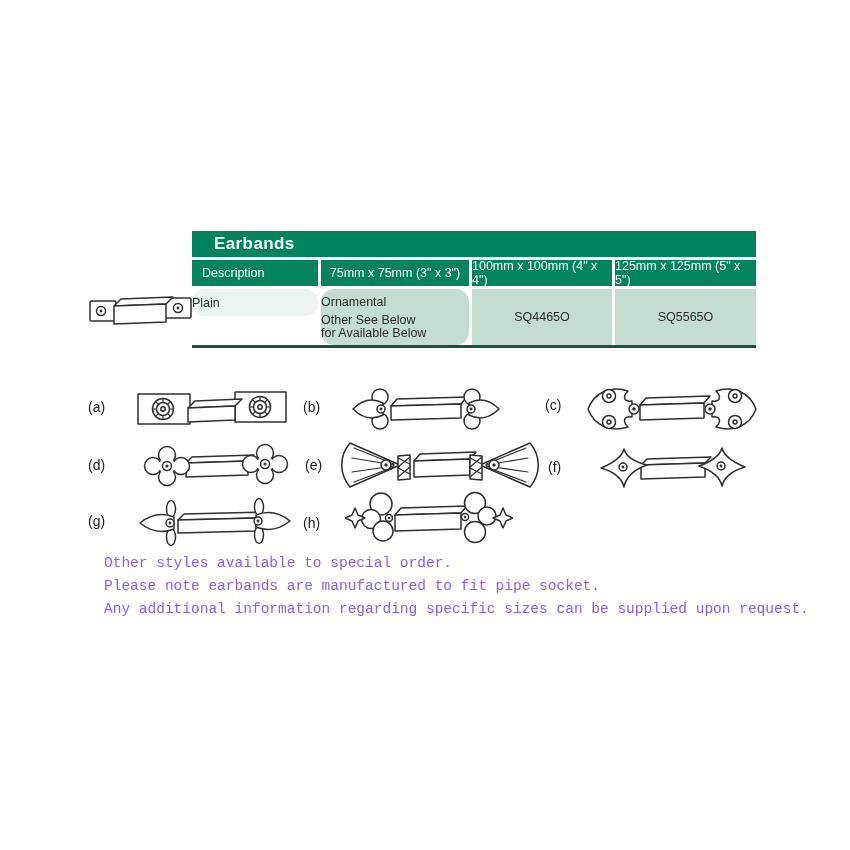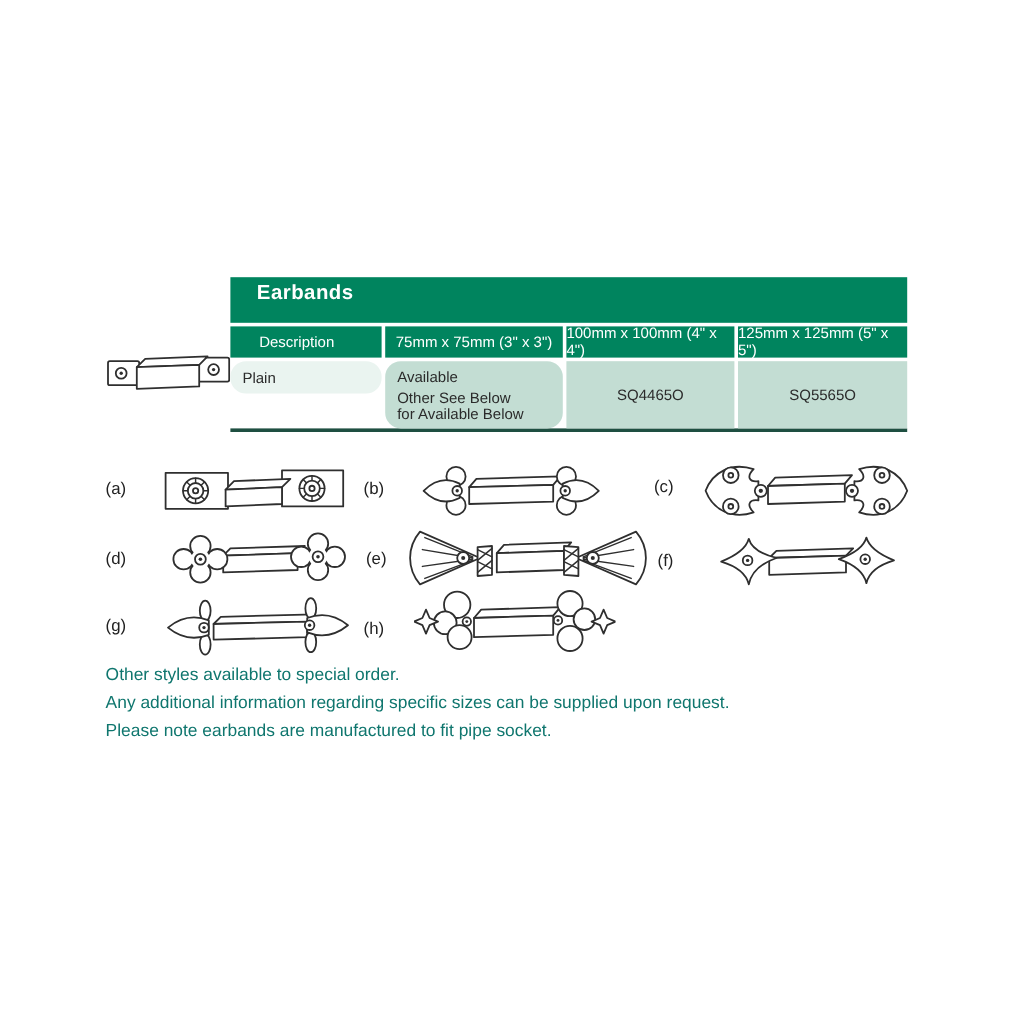--- a/index.html
+++ b/index.html
@@ -5,47 +5,47 @@
   html,body{margin:0;padding:0;}
   body{
     width:850px;height:850px;background:#ffffff;position:relative;
     font-family:"Liberation Sans", sans-serif;color:#2b2b2b;overflow:hidden;
   }
   .abs{position:absolute;}
   
   .tbl{position:absolute;left:192px;top:231px;width:564px;}
   .tbl-title{
     background:#00845E;color:#ffffff;font-weight:bold;font-size:17px;
-    height:38px;line-height:26px;padding-left:22px;letter-spacing:.4px;
+    height:26px;line-height:26px;padding-left:22px;letter-spacing:.4px;
     box-sizing:border-box;margin-bottom:3px;
   }
   .tbl-grid{
     display:grid;grid-template-columns:126px 148px 140px 141px;
     gap:3px;background:#ffffff;
   }
   .cell{font-size:12.5px;display:flex;align-items:center;box-sizing:border-box;}
   .hdr{background:#00845E;color:#ffffff;height:26px;}
-  .hdr-first{padding-left:24px;}
+  .hdr-first{padding-left:10px;}
   .hdr-center{justify-content:center;}
   .r1{background:#EAF4F0;height:27px;}
   .r2{background:#C3DDD3;height:56px;}
-  .desc{padding-left:10px;border-radius:13px;}
+  .desc{border-radius:13px;}
   .code{justify-content:center;}
   .r2.desc{flex-direction:column;align-items:flex-start;justify-content:center;}
   .orn-label{margin-bottom:5px;}
   .orn-note{line-height:13px;}
   .tbl-bottom{height:3px;background:#1E4F41;}
   
   .fig-label{font-size:14px;color:#222222;}
   svg .la{fill:#ffffff;stroke:#2f2f2f;stroke-width:1.5;stroke-linejoin:round;stroke-linecap:round;}
   svg .ln{fill:none;stroke:#2f2f2f;stroke-width:1.2;stroke-linecap:round;}
   svg .cover{fill:#ffffff;stroke:none;}
   svg .dot{fill:#2f2f2f;stroke:none;}
   
-  .footnotes{position:absolute;left:88px;top:552px;font-size:14.5px;line-height:23px;color:#0f766e;}
+  .footnotes{position:absolute;left:104px;top:552px;font-size:14.5px;line-height:23px;color:#8b5cf6;font-family:Liberation Mono, monospace;}
 </style>
 </head>
 <body>
 
 <div class="abs" style="left:88px;top:292px;">
   <svg width="106" height="40" viewBox="0 0 106 40">
     <g class="la">
       <rect x="2" y="9" width="26" height="20" rx="1.5"></rect>
       <rect x="77" y="6" width="26" height="20" rx="1.5"></rect>
       <path d="M26,14 L33,7 L85,5 L78,12 Z"></path>
@@ -63,21 +63,21 @@
   <div class="tbl-grid">
 
     <div class="cell hdr hdr-first">Description</div>
     <div class="cell hdr hdr-center">75mm x 75mm   (3" x 3")</div>
     <div class="cell hdr hdr-center">100mm x 100mm (4" x 4")</div>
     <div class="cell hdr hdr-center">125mm x 125mm (5" x 5")</div>
 
     <div class="cell r1 desc">Plain</div>
 
     <div class="cell r2 desc">
-      <span class="orn-label">Available</span>
+      <span class="orn-label">Ornamental</span>
       <span class="orn-note">Other See Below</span>
       <span class="orn-note">for Available Below</span>
     </div>
     <div class="cell r2 code">SQ4465O</div>
     <div class="cell r2 code">SQ5565O</div>
   </div>
   <div class="tbl-bottom"></div>
 </div>
 
 <span class="fig-label abs" style="left:88px;top:399px;">(a)</span>
@@ -253,15 +253,15 @@
       <circle cx="44" cy="29" r="3.5"></circle>
         <circle cx="120" cy="28" r="3.5"></circle>
     </g>
     <circle class="dot" cx="44" cy="29" r="1.2"></circle>
       <circle class="dot" cx="120" cy="28" r="1.2"></circle>
   </svg>
 </div>
 
 <div class="footnotes">
   <div>Other styles available to special order.</div>
+  <div>Please note earbands are manufactured to fit pipe socket.</div>
   <div>Any additional information regarding specific sizes can be supplied upon request.</div>
-  <div>Please note earbands are manufactured to fit pipe socket.</div>
 </div>
 
 </body></html>

